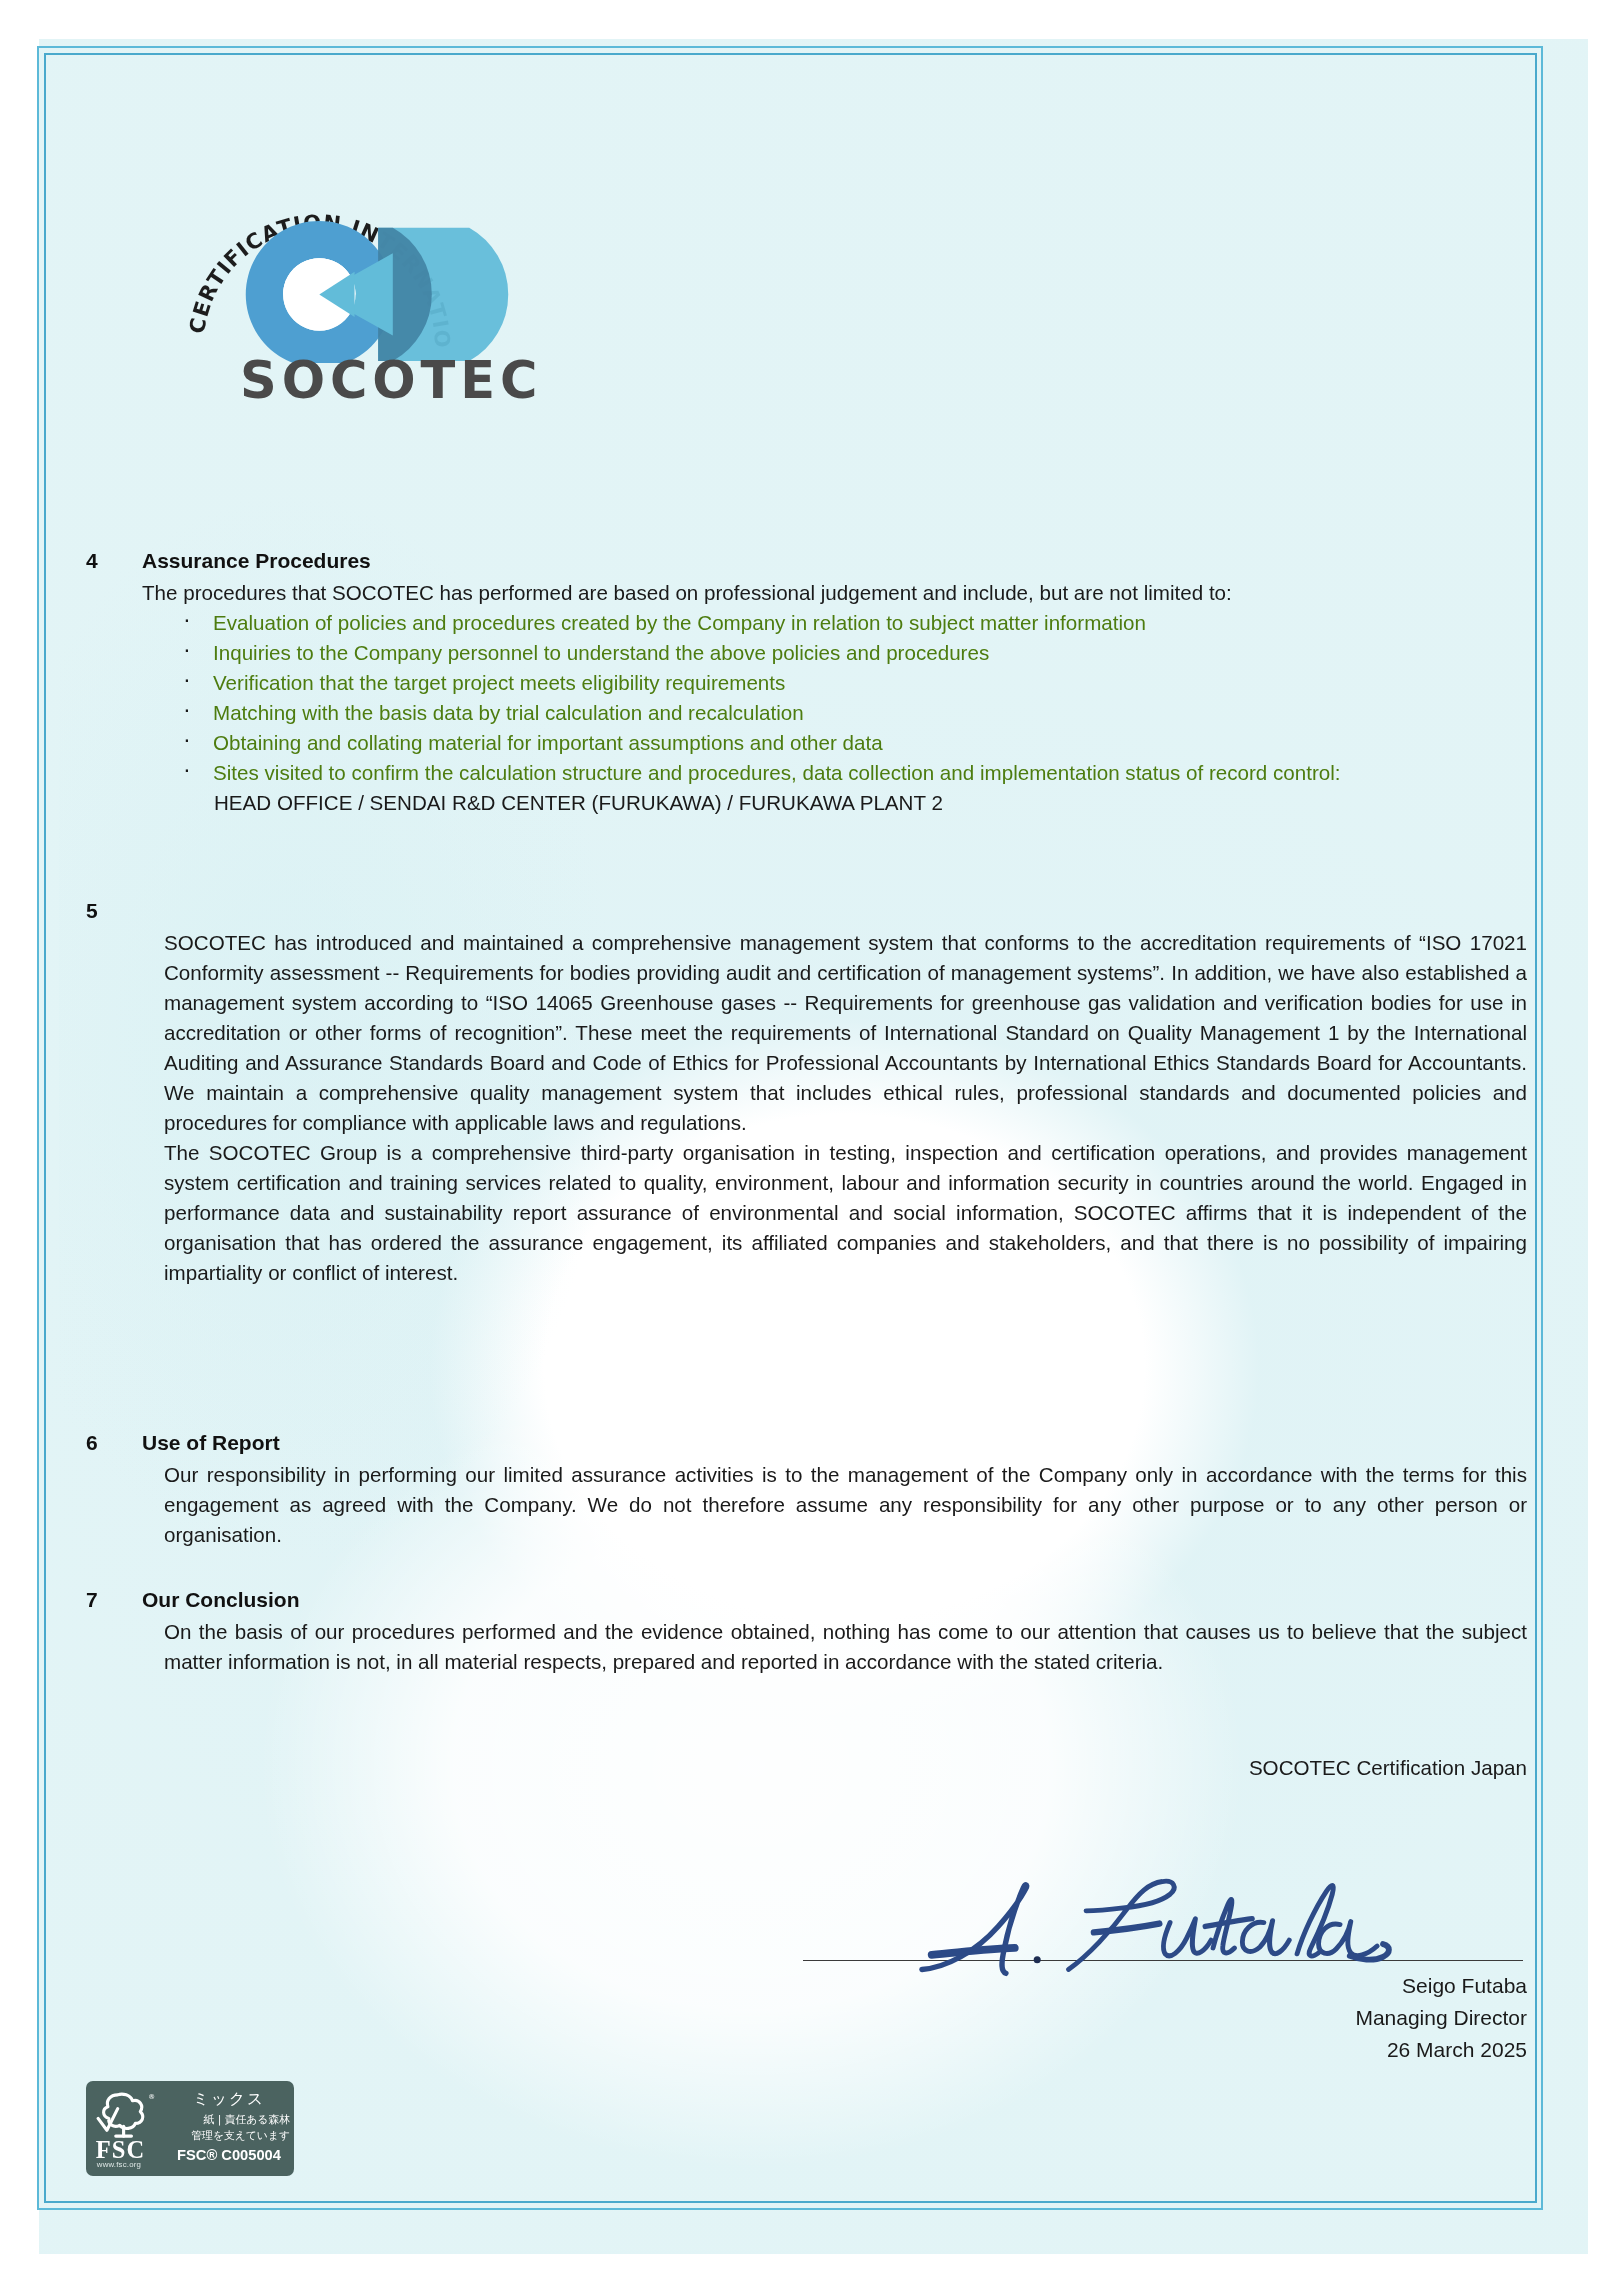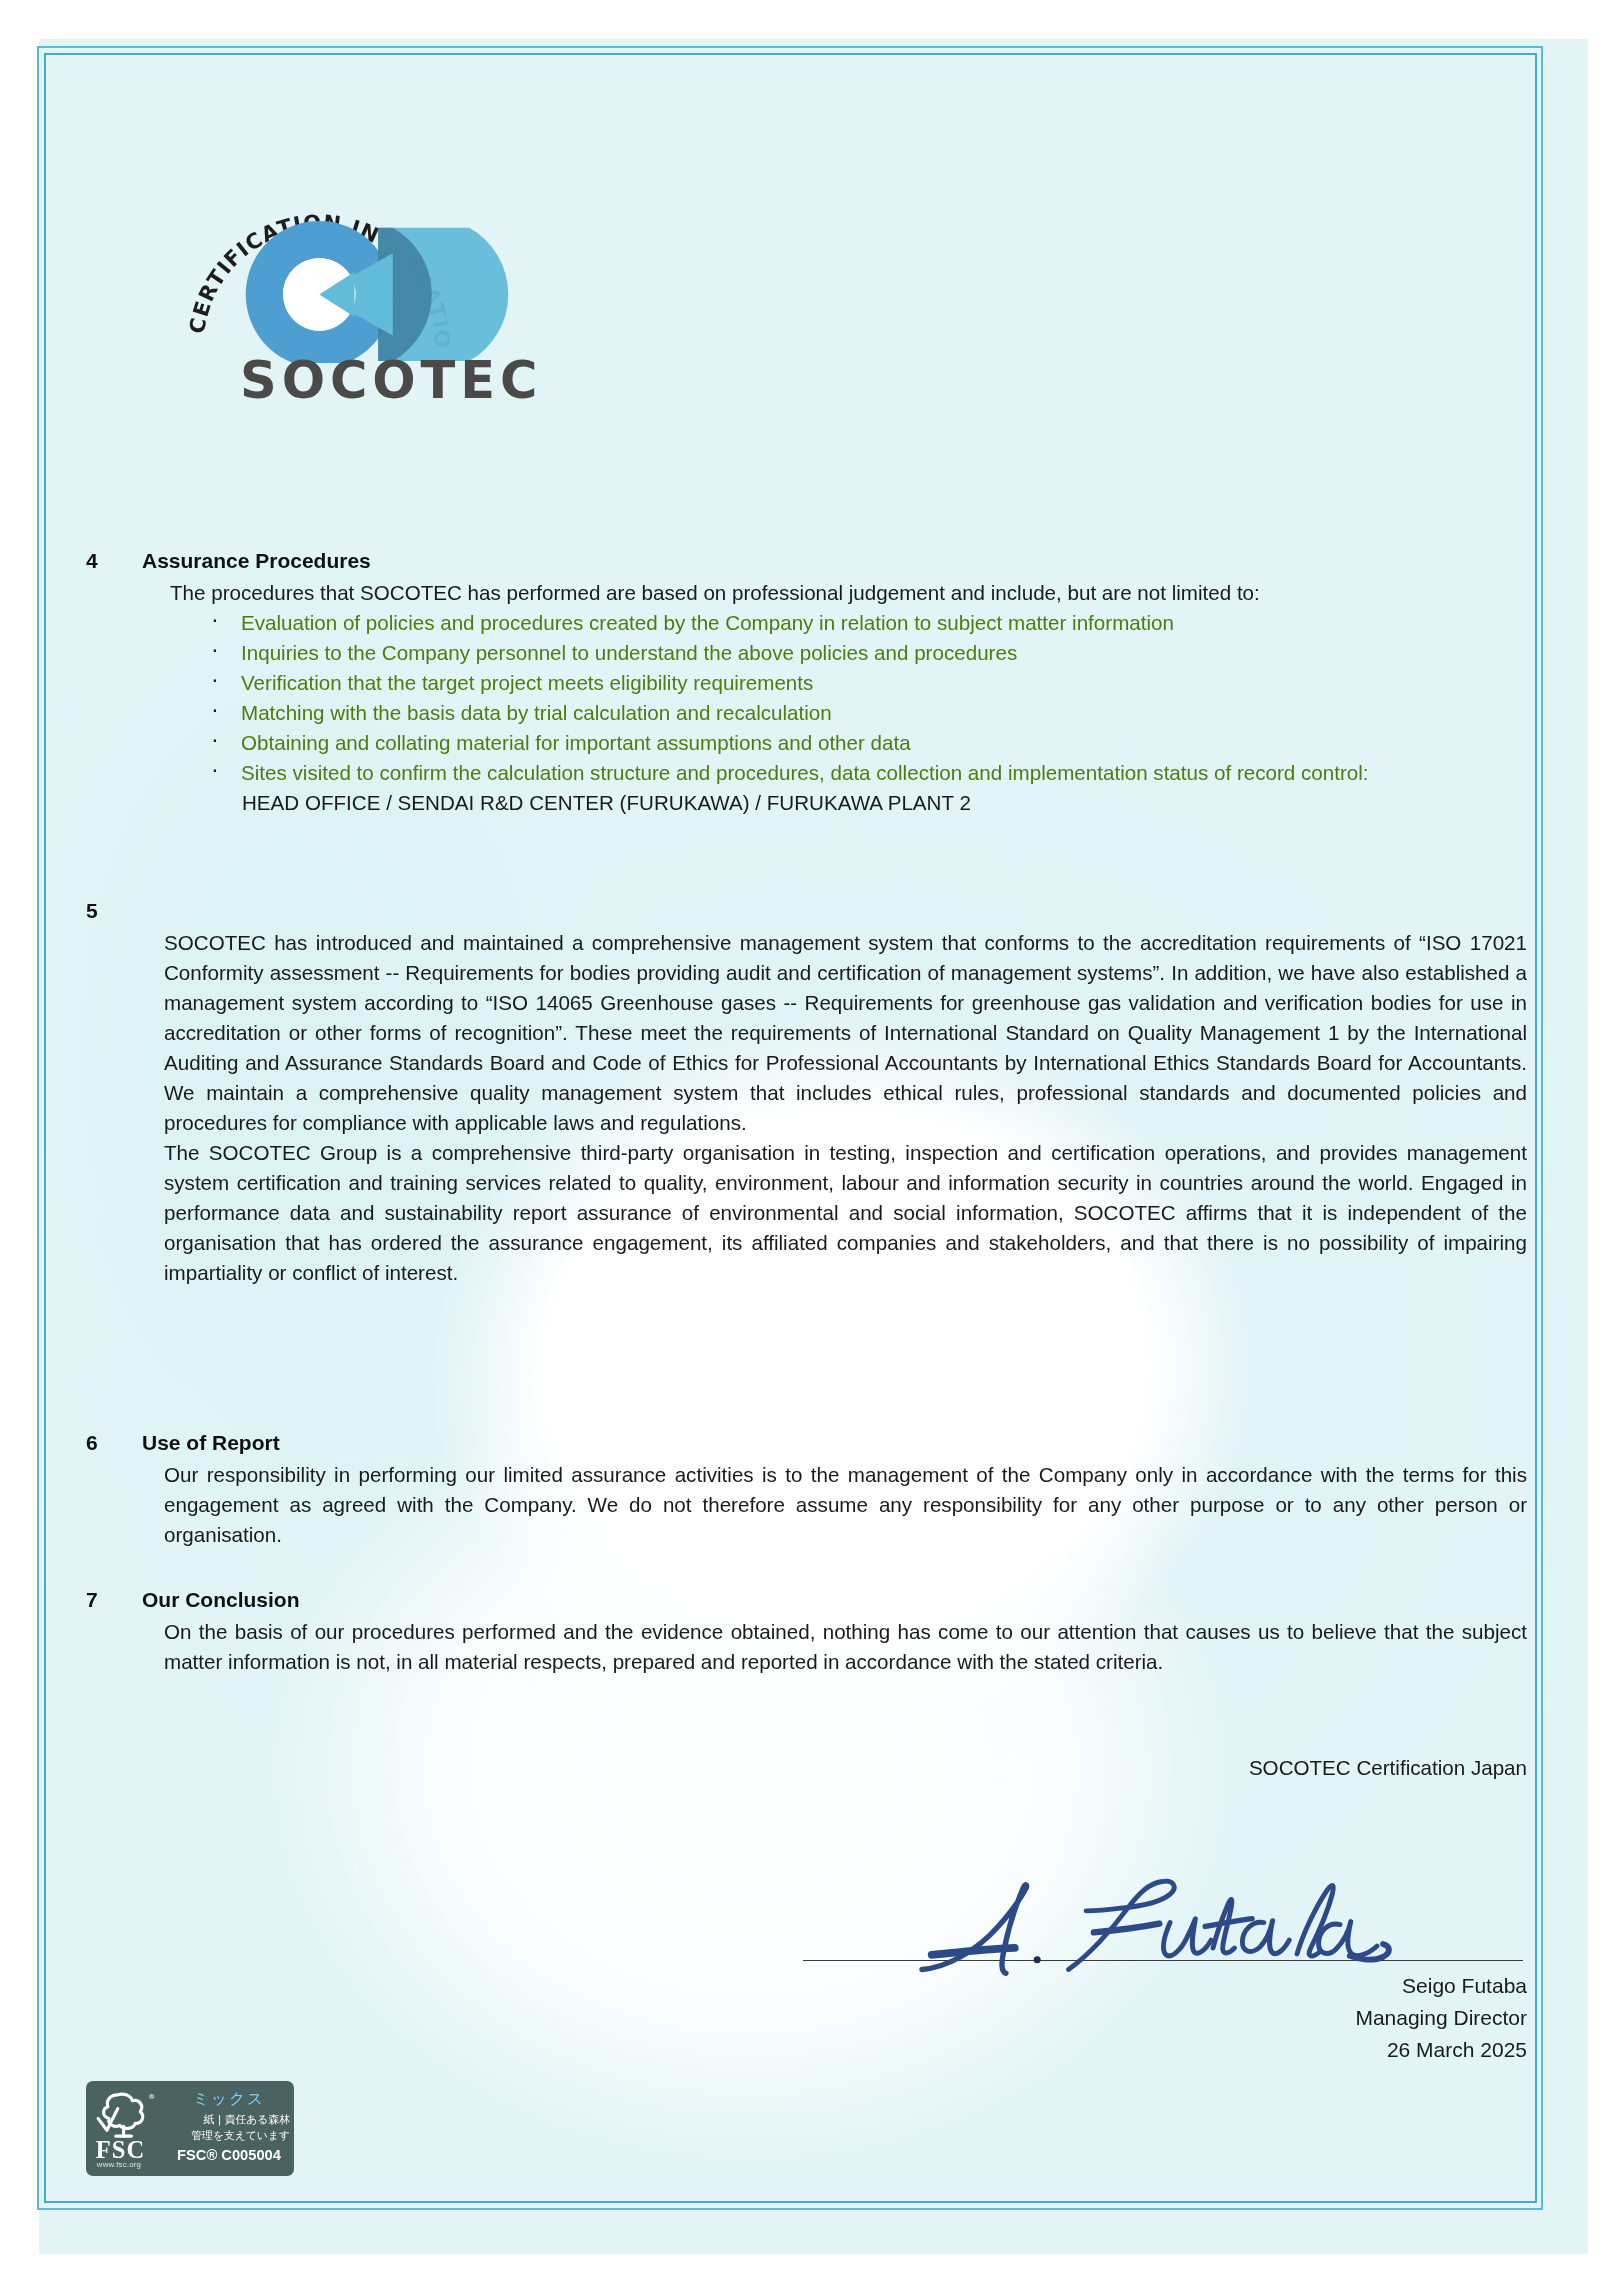--- a/index.html
+++ b/index.html
@@ -227,21 +227,21 @@
   }
   #fsc .mix {
     position: absolute;
     left: 84px;
     top: 7.8px;
     width: 118px;
     text-align: center;
     font-family: "DejaVu Sans", sans-serif;
     font-size: 15.7px;
     letter-spacing: 2px;
-    color: #7dd3fc;
+    color: #ffffff;
   }
   #fsc .jp1, #fsc .jp2 {
     position: absolute;
     left: 84px;
     width: 120px;
     text-align: right;
     font-family: "DejaVu Sans", sans-serif;
     font-size: 10.8px;
     color: #fff;
   }
@@ -293,21 +293,21 @@
       <path d="M 140,130 L 176,107 L 176,153 Z" fill="#62bcd9"></path>
     </svg>
   </div>
   <div id="socotec-word">SOCOTEC</div>
 
   <div id="content">
 
     <div class="sec" style="top:549px;">
       <div class="sec-num">4</div>
       <div class="sec-head">Assurance Procedures</div>
-      <div class="sec-body" style="margin-left:84px;">
+      <div class="sec-body" style="margin-left:56px;">
         <p class="para nojust">The procedures that SOCOTEC has performed are based on professional judgement and include, but are not limited to:</p>
         <ul class="bullets">
           <li>Evaluation of policies and procedures created by the Company in relation to subject matter information</li>
           <li>Inquiries to the Company personnel to understand the above policies and procedures</li>
           <li>Verification that the target project meets eligibility requirements</li>
           <li>Matching with the basis data by trial calculation and recalculation</li>
           <li>Obtaining and collating material for important assumptions and other data</li>
           <li>Sites visited to confirm the calculation structure and procedures, data collection and implementation status of record control:</li>
         </ul>
         <div class="subline" style="padding-left:72px;">HEAD OFFICE / SENDAI R&amp;D CENTER (FURUKAWA) / FURUKAWA PLANT 2</div>

